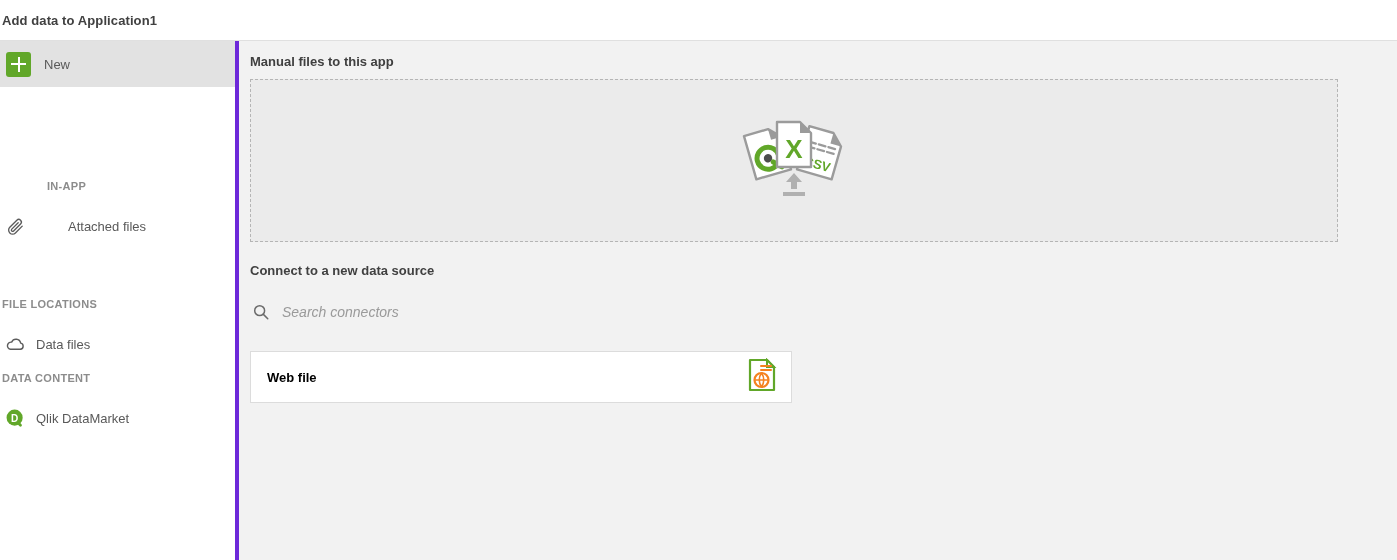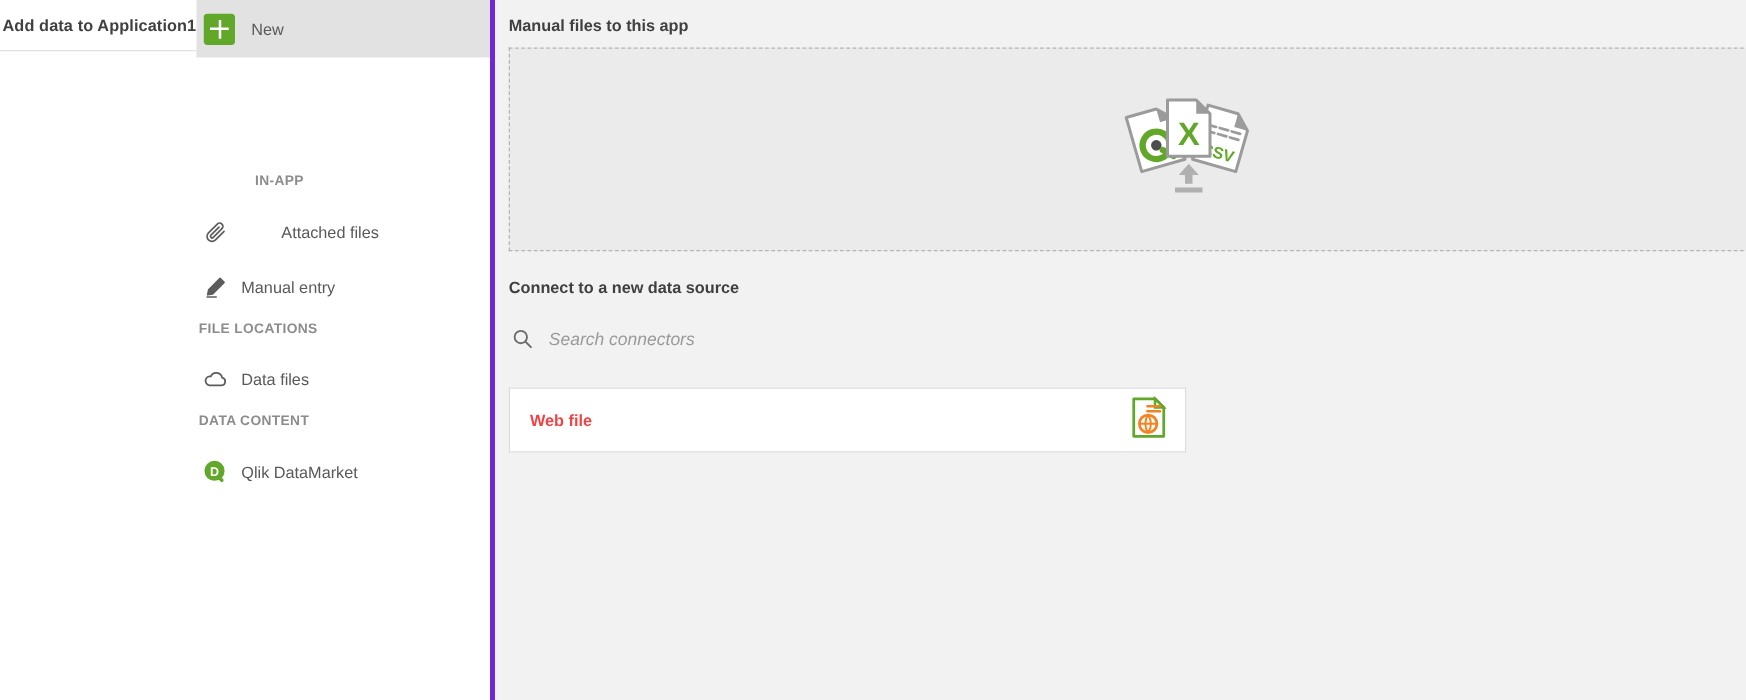--- a/index.html
+++ b/index.html
@@ -12,21 +12,21 @@
     overflow: hidden;
     background: #ffffff;
     font-family: "Liberation Sans", sans-serif;
     -webkit-font-smoothing: antialiased;
   }
   #app {
     position: relative;
     width: 1397px;
     height: 560px;
     display: flex;
-    flex-direction: row;
+    flex-direction: column;
   }
 
   
   .header {
     height: 41px;
     min-height: 41px;
     background: #ffffff;
     border-bottom: 1px solid #e0e0e0;
     display: flex;
     align-items: center;
@@ -219,21 +219,21 @@
     box-sizing: border-box;
     display: flex;
     align-items: center;
     justify-content: space-between;
     padding: 0 14px 0 16px;
     cursor: pointer;
   }
   .connector-name {
     font-size: 13px;
     font-weight: bold;
-    color: #ef4444;
+    color: #000000;
     text-align: center;
   }
 </style>
 </head>
 <body>
 
 <div id="app">
 
   <div class="header">
     <span class="header-title">Add data to Application1</span>
@@ -254,29 +254,20 @@
 
         <div class="nav-item sb-attached">
           <span class="nav-icon">
             <svg width="19" height="19" viewBox="0 0 24 24" fill="none" stroke="#5c5c5c" stroke-width="1.7" stroke-linecap="round" stroke-linejoin="round">
               <path d="M20.5 11.5l-8.6 8.6a5 5 0 0 1-7.1-7.1l8.9-8.9a3.3 3.3 0 0 1 4.7 4.7l-8.8 8.8a1.6 1.6 0 0 1-2.3-2.3l8.1-8.1"></path>
             </svg>
           </span>
           <span class="nav-label">Attached files</span>
         </div>
 
-        <div class="nav-item sb-manual">
-          <span class="nav-icon">
-            <svg width="19" height="19" viewBox="0 0 24 24" fill="none" stroke="#5c5c5c" stroke-width="1.7" stroke-linecap="round" stroke-linejoin="round">
-              <path d="M16.5 3.5l4 4L9 19l-5 1 1-5z" fill="#5c5c5c" stroke="#5c5c5c"></path>
-              <path d="M3.5 22.2h9"></path>
-            </svg>
-          </span>
-          <span class="nav-label">Manual entry</span>
-        </div>
 
         <div class="group-head sb-filelocs">FILE LOCATIONS</div>
 
         <div class="nav-item sb-datafiles">
           <span class="nav-icon">
             <svg width="21" height="21" viewBox="0 0 24 24" fill="none" stroke="#5c5c5c" stroke-width="1.6" stroke-linecap="round" stroke-linejoin="round">
               <path d="M6.3 17.5h11.2a3.6 3.6 0 0 0 .4-7.1 5.4 5.4 0 0 0-10.3-1.1 3.9 3.9 0 0 0-1.3 8.2z"></path>
             </svg>
           </span>
           <span class="nav-label">Data files</span>

